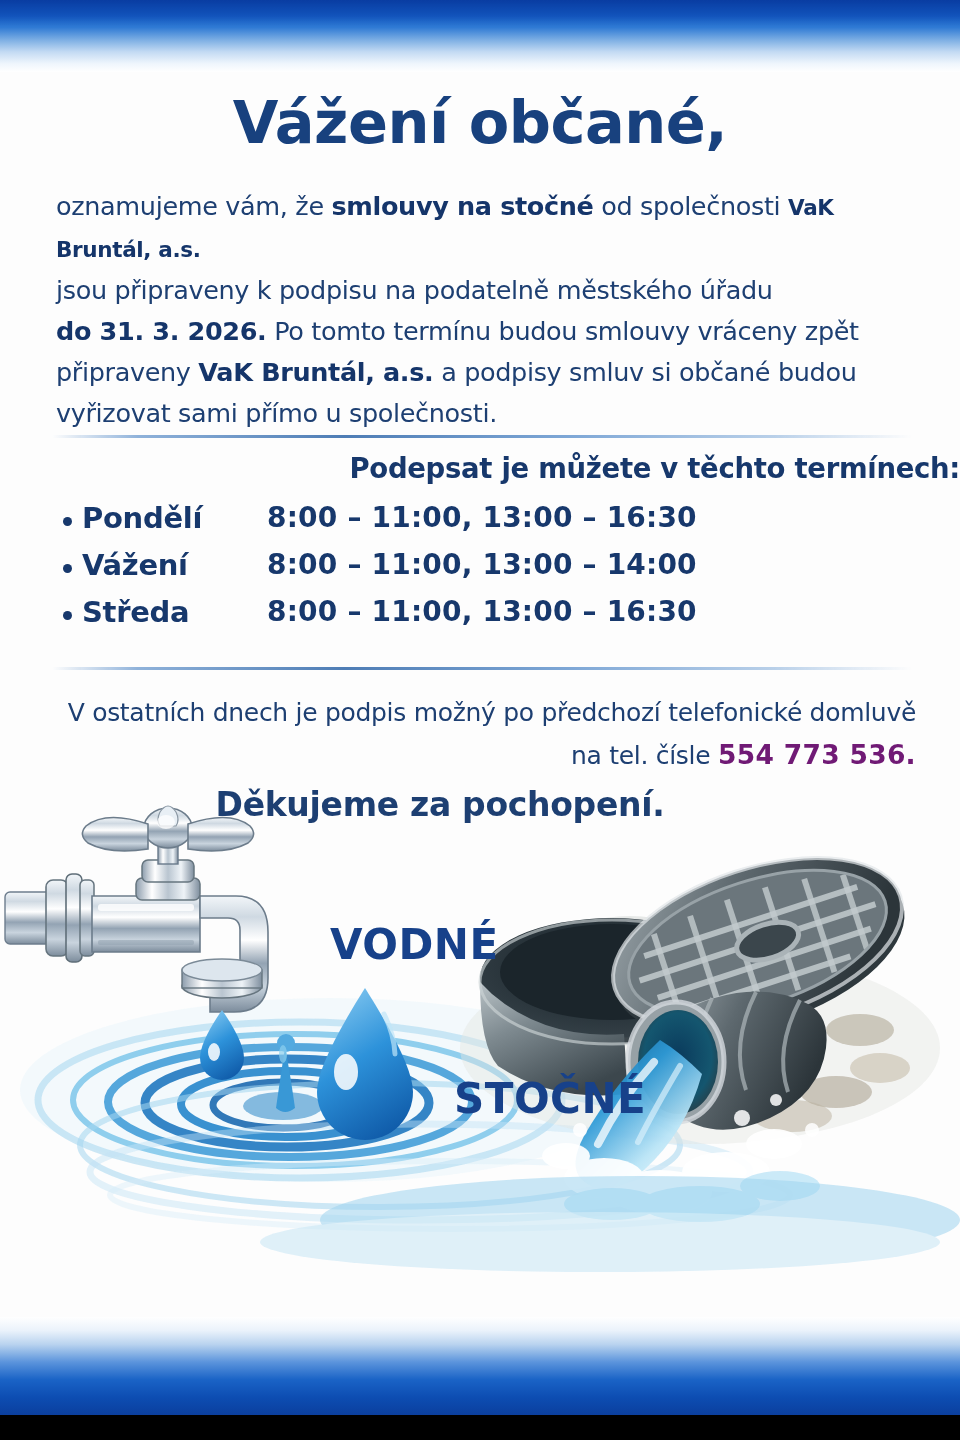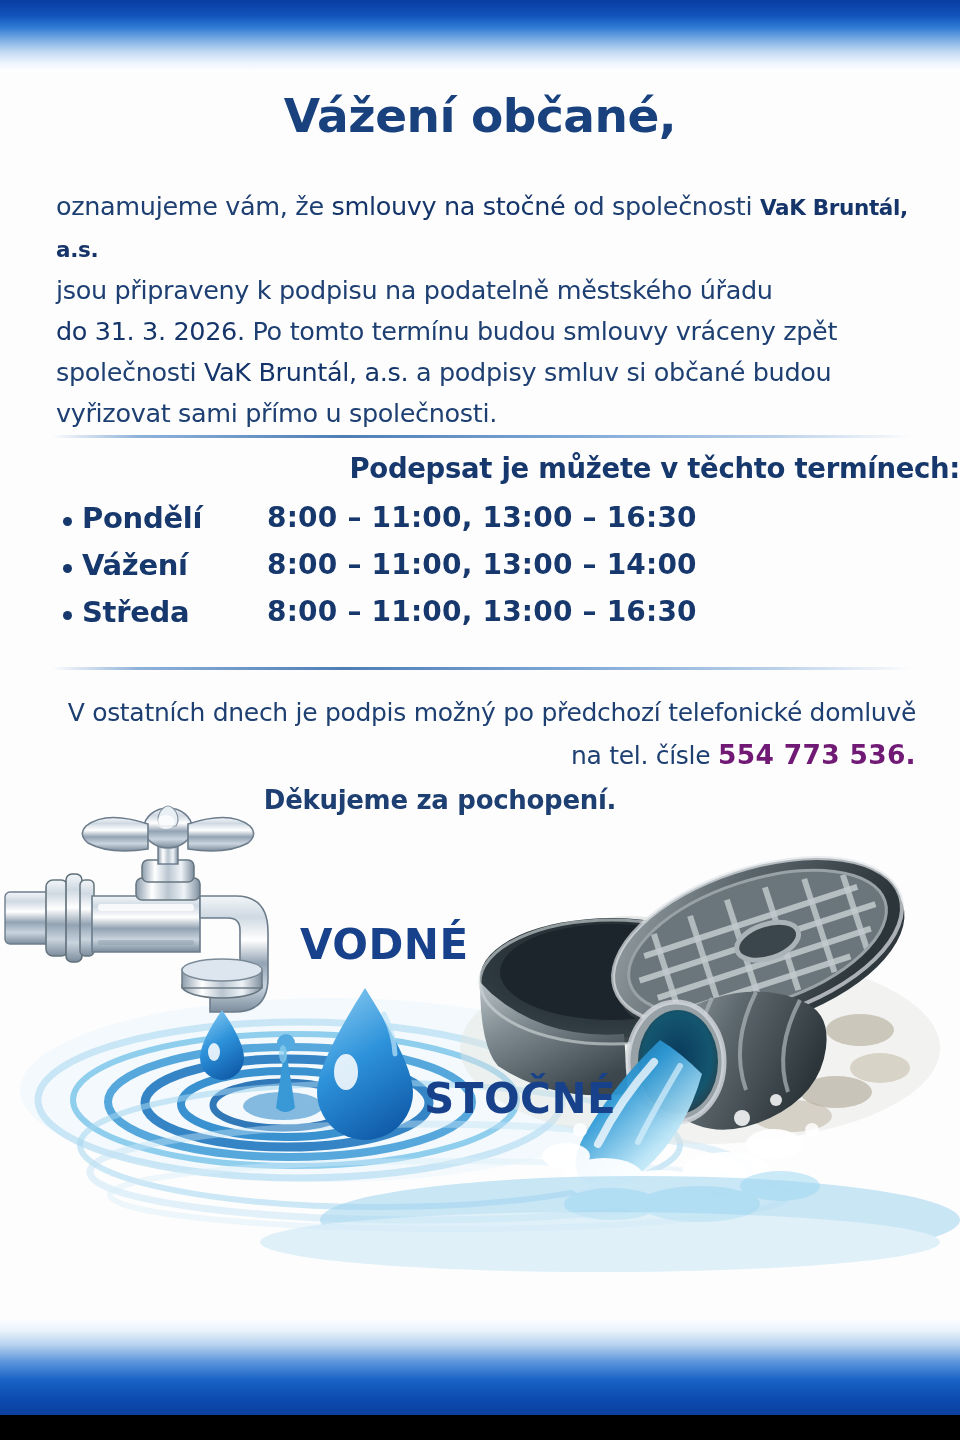--- a/index.html
+++ b/index.html
@@ -38,32 +38,32 @@
     background:#000000; z-index:3;
   }
 
   
   .content { position:absolute; left:0; top:0; width:960px; height:1440px; z-index:5; }
 
   .title {
     position:absolute; left:0; top:88px; width:960px;
     text-align:center;
     font-family:"DejaVu Sans", sans-serif;
-    font-weight:bold; font-size:47px; letter-spacing:-0.5px;
+    font-weight:bold; font-size:59px; letter-spacing:-0.5px;
     color:#18417e;
     text-shadow:0 1px 0 rgba(255,255,255,.6);
   }
 
   .para {
     position:absolute; left:56px; top:186px; width:860px;
     font-family:"DejaVu Sans", sans-serif;
     font-size:25.5px; line-height:41px; color:#1d3f72;
     letter-spacing:-0.35px;
   }
-  .para b { font-weight:normal; color:#15356a; }
+  .para b { font-weight:bold; color:#15356a; }
   .para .small-co { font-size:21.5px; font-weight:bold; }
 
   .rule {
     position:absolute; left:52px; width:860px; height:3px;
     background:linear-gradient(to right,
       rgba(180,205,235,0) 0%, #8fb2da 10%, #4e7db5 34%,
       #7ea7d6 60%, #b9d0e9 84%, rgba(200,218,238,0) 100%);
     z-index:5;
   }
   .rule-1 { top:435px; }
@@ -101,34 +101,35 @@
     text-align:right;
     font-family:"DejaVu Sans", sans-serif;
     font-size:25px; line-height:42px; color:#1d3f72;
     letter-spacing:-0.3px;
   }
   .note .phone { font-weight:bold; font-size:26.5px; color:#701a75; letter-spacing:0.3px; }
   .thanks {
     position:absolute; left:0; top:785px; width:880px;
     text-align:center;
     font-family:"DejaVu Sans", sans-serif;
-    font-weight:bold; font-size:26px; color:#1d3f72;
+    font-weight:bold; font-size:33px; color:#1d3f72;
     letter-spacing:-0.3px;
   }
 
   
   .illus { position:absolute; left:0; top:800px; width:960px; height:520px; z-index:4; }
   .illus svg { display:block; width:960px; height:520px; }
 
   .lbl {
     position:absolute;
     font-family:"DejaVu Sans", sans-serif;
     font-weight:bold; color:#17418a;
     letter-spacing:0.5px;
     z-index:6;
+    margin-left:30px;
   }
   .lbl-vodne  { left:300px; top:920px; font-size:42px; }
   .lbl-stocne { left:424px; top:1074px; font-size:42px; }
 </style>
 </head>
 <body>
 
 <div id="poster">
 
   <div class="band-top"></div>
@@ -332,21 +333,21 @@
   </div>
 
   <div class="content">
 
     <div class="title">Vážení občané,</div>
 
     <div class="para">
       <span>oznamujeme vám, že </span><b>smlouvy na stočné</b><span> od společnosti </span><b class="small-co">VaK Bruntál, a.s.</b><br>
       <span>jsou připraveny k podpisu na podatelně městského úřadu</span><br>
       <b>do 31. 3. 2026.</b><span> Po tomto termínu budou smlouvy vráceny zpět</span><br>
-      <span>společnosti </span><b>VaK Bruntál, a.s.</b><span> a podpisy smluv si občané budou</span><br>
+      <span>připraveny </span><b>VaK Bruntál, a.s.</b><span> a podpisy smluv si občané budou</span><br>
       <span>vyřizovat sami přímo u společnosti.</span>
     </div>
 
     <div class="rule rule-1"></div>
 
     <div class="sched-head">Podepsat je můžete v těchto termínech:</div>
 
     <div class="sched-list">
       <div class="sched-row">
         <span class="bullet"></span>

